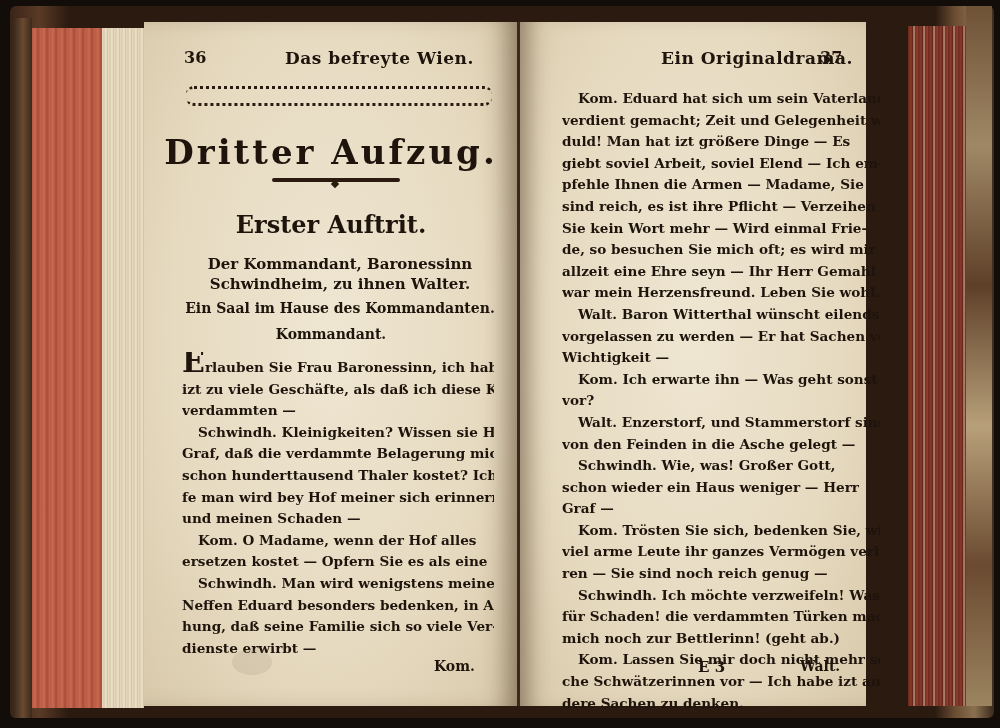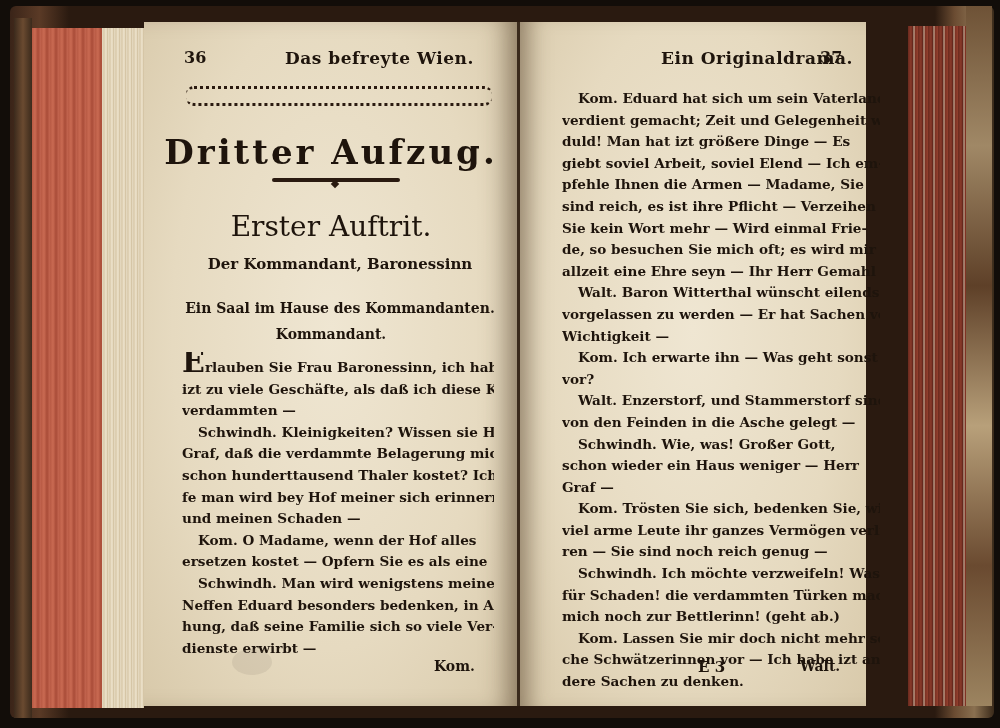--- a/index.html
+++ b/index.html
@@ -45,21 +45,21 @@
 
   .runhead { position:absolute; top:26px; font-size:17px; font-weight:bold; letter-spacing:0.5px;margin-left:31px; }
   .pgnum { position:absolute; top:26px; font-size:16px; font-weight:bold; }
   .ornament {
     position:absolute; left:42px; top:64px; width:306px; height:14px;
     border-top:3px dotted #2a1a10; border-bottom:3px dotted #2a1a10; border-radius:8px;
   }
   .act-title { position:absolute; left:0; width:374px; top:110px; text-align:center; font-size:34px; font-weight:bold; letter-spacing:3px; }
   .rule { position:absolute; left:128px; top:156px; width:128px; height:4px; background:#2a1a10; border-radius:2px; }
   .rule:after { content:""; position:absolute; left:60px; top:3px; width:6px; height:6px; background:#2a1a10; transform:rotate(45deg); }
-  .scene-title { position:absolute; left:0; width:374px; top:188px; text-align:center; font-size:28px; font-weight:normal; }
+  .scene-title { position:absolute; left:0; width:374px; top:188px; text-align:center; font-size:24px; font-weight:bold; }
   .cast { position:absolute; left:46px; width:300px; top:232px; text-align:center; font-size:15px; font-weight:bold; line-height:20px; }
   .setting { position:absolute; left:40px; width:312px; top:278px; text-align:center; font-size:14px; font-weight:bold; }
   .speaker-c { position:absolute; left:0; width:374px; top:304px; text-align:center; font-size:14px; font-weight:bold; }
 
   .body { position:absolute; font-size:13.6px; line-height:21.6px; font-weight:bold; text-align:justify; }
   .left .body { left:38px; width:312px; top:330px; }
   .right .body { left:42px; width:318px; top:66px; }
   .line { display:block; white-space:nowrap; overflow:hidden; }
   .line.indent { padding-left:16px; }
   .dropcap { font-size:30px; line-height:20px; font-weight:bold; }
@@ -84,20 +84,21 @@
 
 <div class="page left">
   <span class="pgnum" style="left:40px;">36</span>
   <span class="runhead" style="left:110px;">Das befreyte Wien.</span>
   <div class="ornament"></div>
   <div class="act-title">Dritter Aufzug.</div>
   <div class="rule"></div>
   <div class="scene-title">Erster Auftrit.</div>
   <div class="cast">
     <span class="line">Der Kommandant, Baronessinn</span>
+    <span class="line">Schwindheim, zu ihnen Walter.</span>
   </div>
   <div class="setting">Ein Saal im Hause des Kommandanten.</div>
   <div class="speaker-c">Kommandant.</div>
 
   <div class="body">
     <span class="line"><span class="dropcap">E</span><span>rlauben Sie Frau Baronessinn, ich habe</span></span>
     <span class="line">izt zu viele Geschäfte, als daß ich diese Klei-</span>
     <span class="line">verdammten —</span>
     <span class="line indent">Schwindh. Kleinigkeiten? Wissen sie Herr</span>
     <span class="line">Graf, daß die verdammte Belagerung mich</span>
@@ -124,20 +125,21 @@
   <div class="body">
     <span class="line indent">Kom. Eduard hat sich um sein Vaterland</span>
     <span class="line">verdient gemacht; Zeit und Gelegenheit wer-</span>
     <span class="line">duld! Man hat izt größere Dinge — Es</span>
     <span class="line">giebt soviel Arbeit, soviel Elend — Ich em-</span>
     <span class="line">pfehle Ihnen die Armen — Madame, Sie</span>
     <span class="line">sind reich, es ist ihre Pflicht — Verzeihen</span>
     <span class="line">Sie kein Wort mehr — Wird einmal Frie-</span>
     <span class="line">de, so besuchen Sie mich oft; es wird mir</span>
     <span class="line">allzeit eine Ehre seyn — Ihr Herr Gemahl</span>
+    <span class="line">war mein Herzensfreund. Leben Sie wohl.</span>
     <span class="line indent">Walt. Baron Witterthal wünscht eilends</span>
     <span class="line">vorgelassen zu werden — Er hat Sachen von</span>
     <span class="line">Wichtigkeit —</span>
     <span class="line indent">Kom. Ich erwarte ihn — Was geht sonst</span>
     <span class="line">vor?</span>
     <span class="line indent">Walt. Enzerstorf, und Stammerstorf sind</span>
     <span class="line">von den Feinden in die Asche gelegt —</span>
     <span class="line indent">Schwindh. Wie, was! Großer Gott,</span>
     <span class="line">schon wieder ein Haus weniger — Herr</span>
     <span class="line">Graf —</span>

